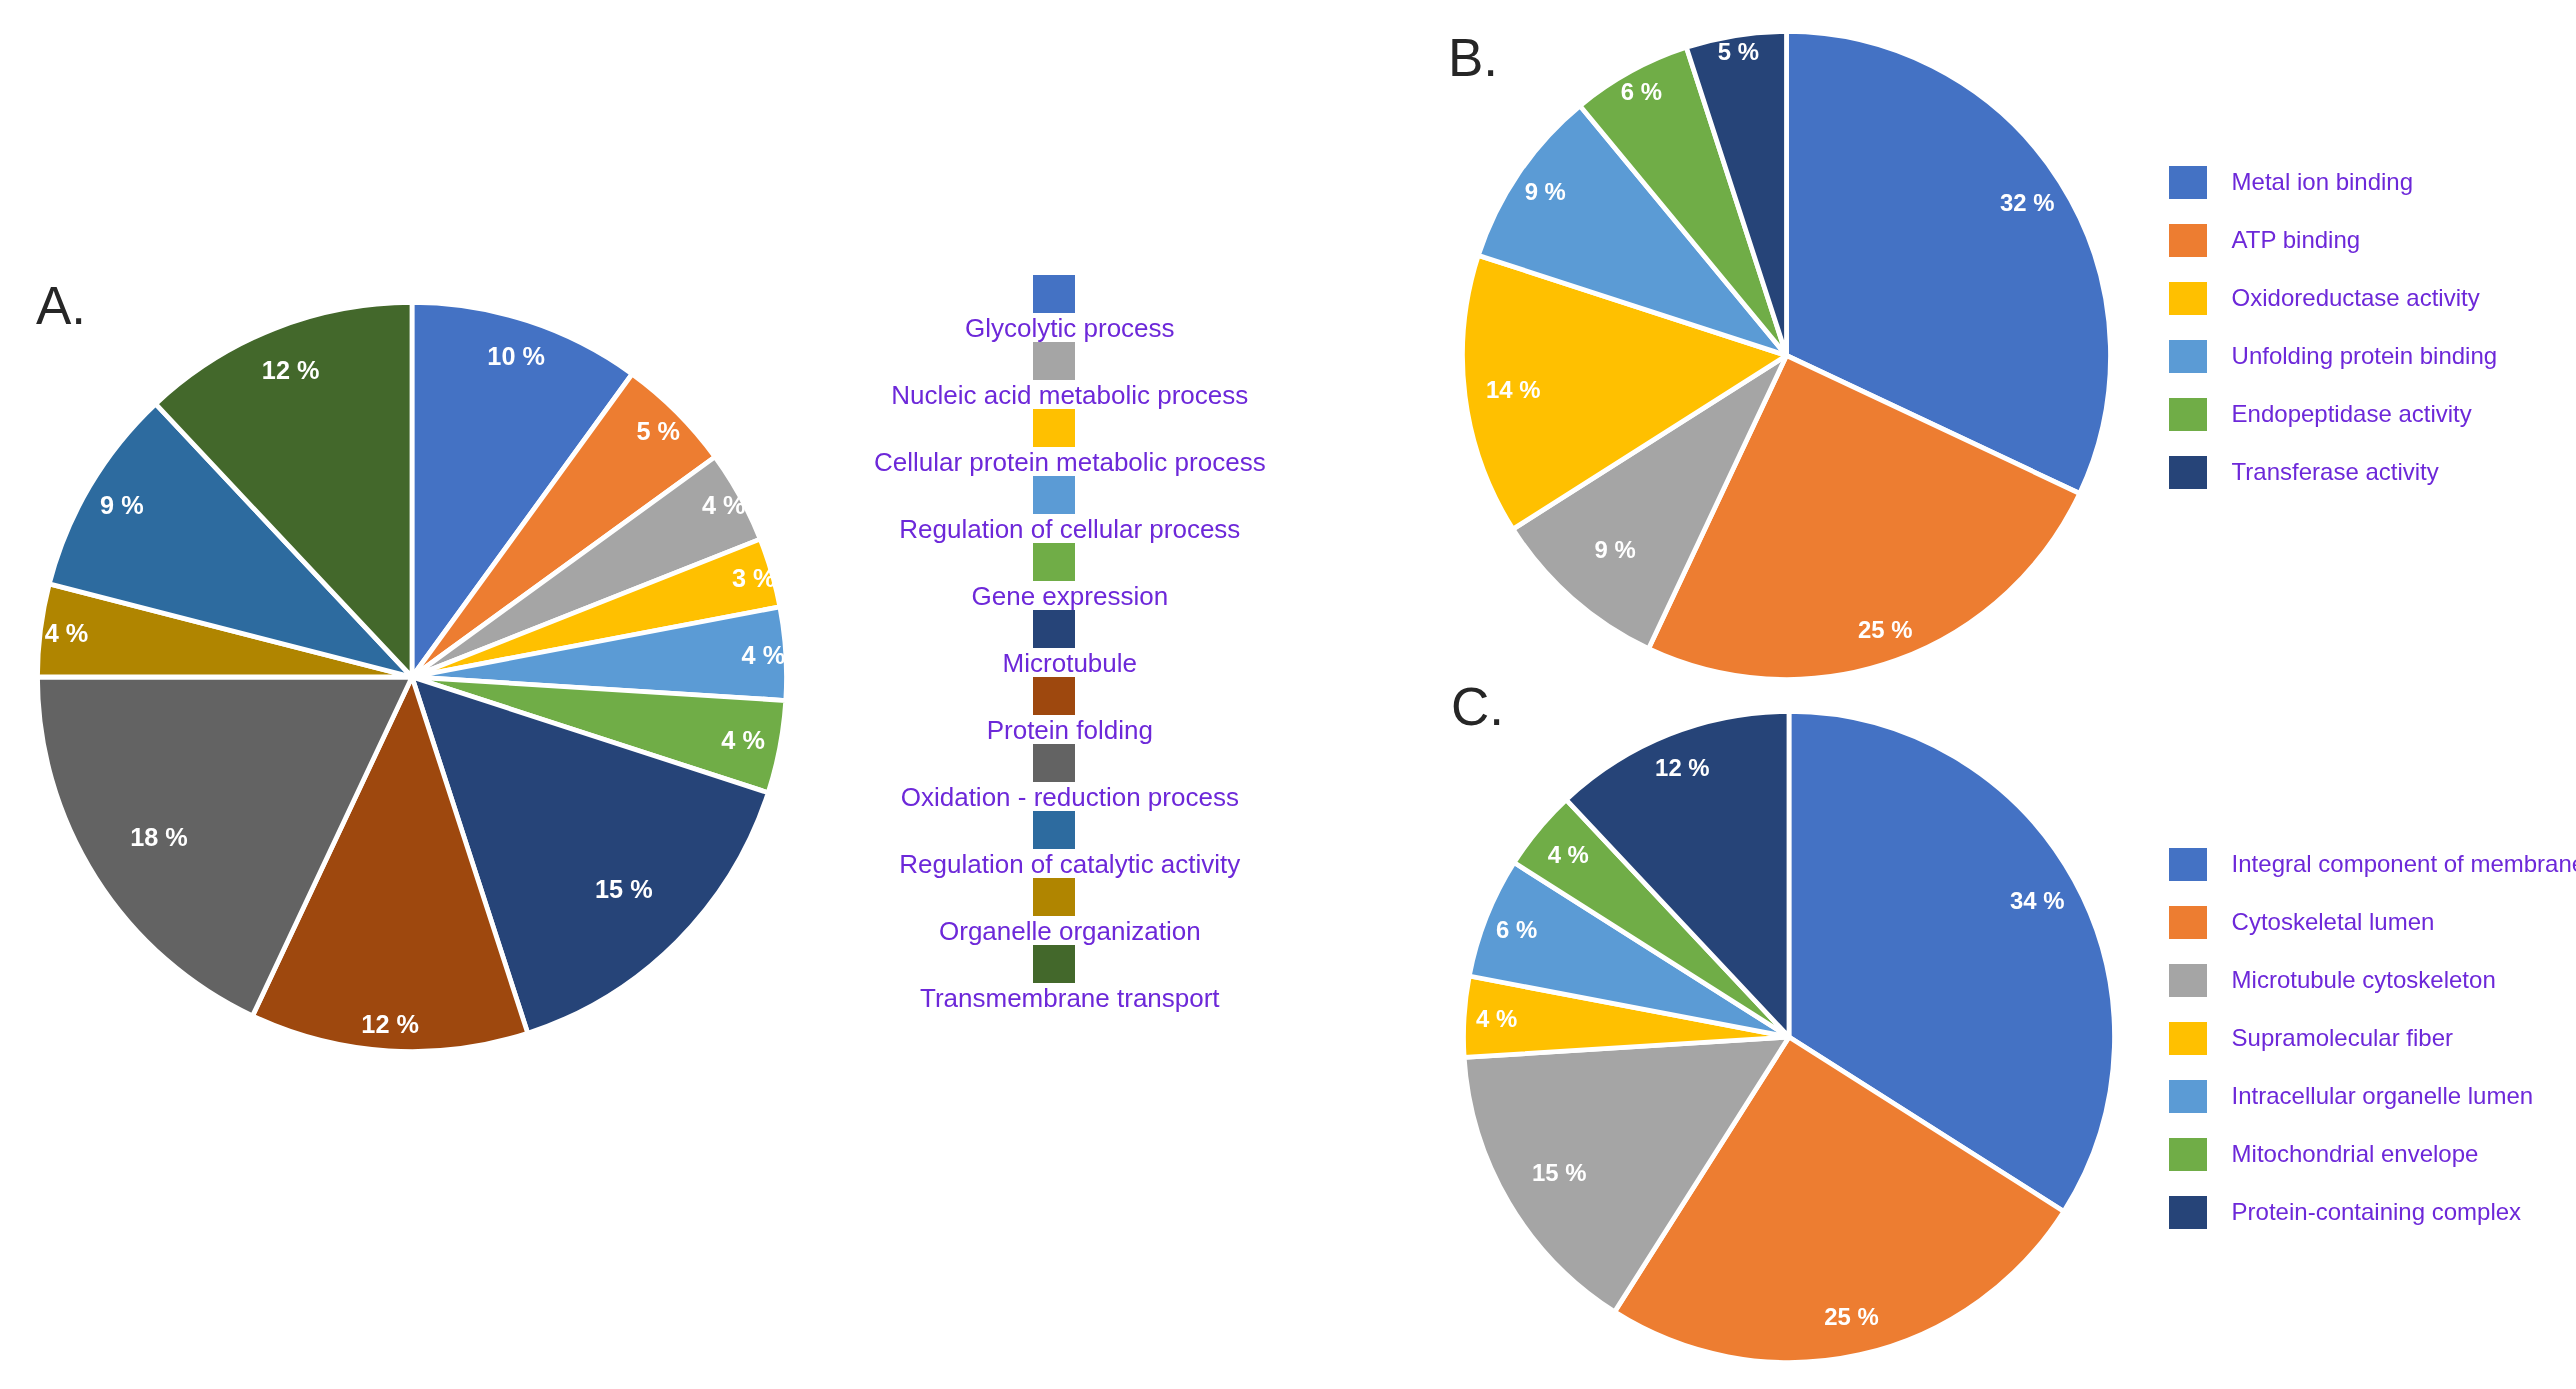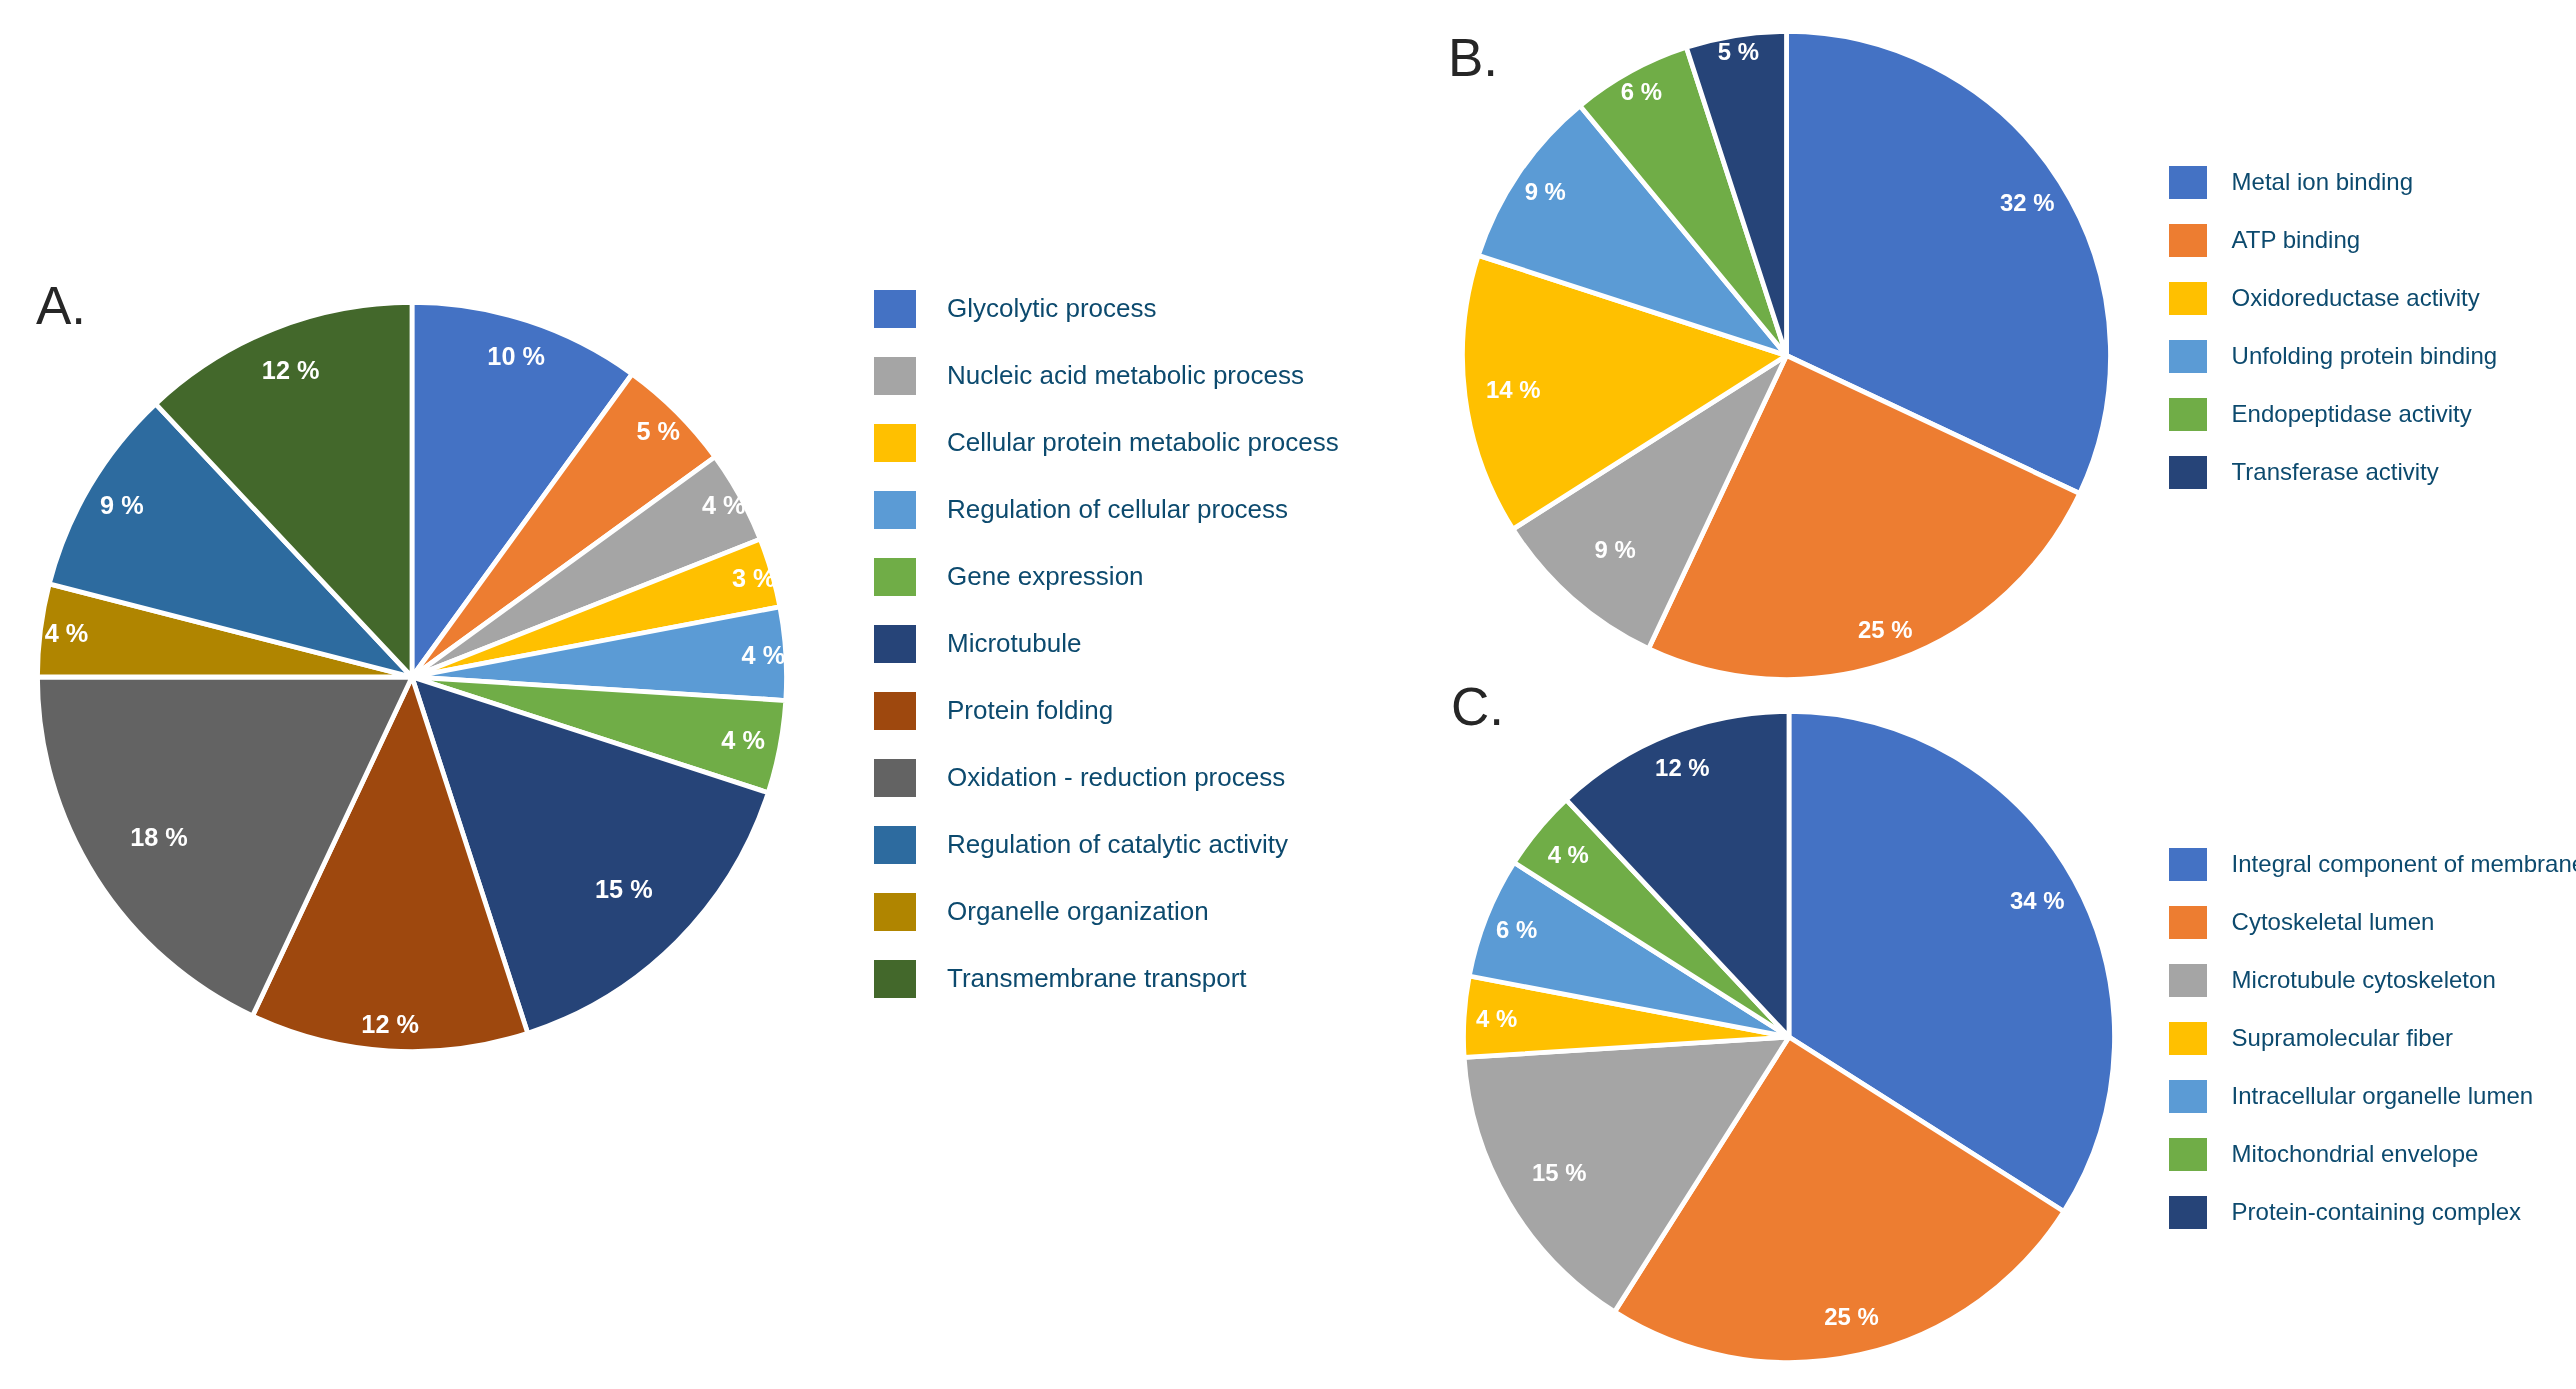--- a/index.html
+++ b/index.html
@@ -41,28 +41,28 @@
   .legend {
     position: absolute;
     display: flex;
     flex-direction: column;
   }
   #legend-A { left: 874px; top: 275px; }
   #legend-B { left: 2169px; top: 153px; }
   #legend-C { left: 2169px; top: 835px; }
 
   .lg-item { display: flex; align-items: center; }
-  #legend-A .lg-item { height: 67px; }
+  #legend-A .lg-item { height: 67px; flex-direction: column; }
   .legend-sm .lg-item { height: 58px; }
 
   .lg-swatch { display: inline-block; flex: 0 0 auto; }
   #legend-A .lg-swatch { width: 42px; height: 38px; margin-right: 31px; }
   .legend-sm .lg-swatch { width: 38px; height: 33px; margin-right: 24.6px; }
 
-  .lg-label { color: #0c4a6e; white-space: nowrap; font-weight: 400; }
+  .lg-label { color: #6d28d9; white-space: nowrap; font-weight: 400; }
   #legend-A .lg-label { font-size: 26px; }
   .legend-sm .lg-label { font-size: 24px; }
 </style>
 </head>
 <body>
 
 <div class="panel-label" id="plabel-A">A.</div>
 <div class="panel-label" id="plabel-B">B.</div>
 <div class="panel-label" id="plabel-C">C.</div>
 

